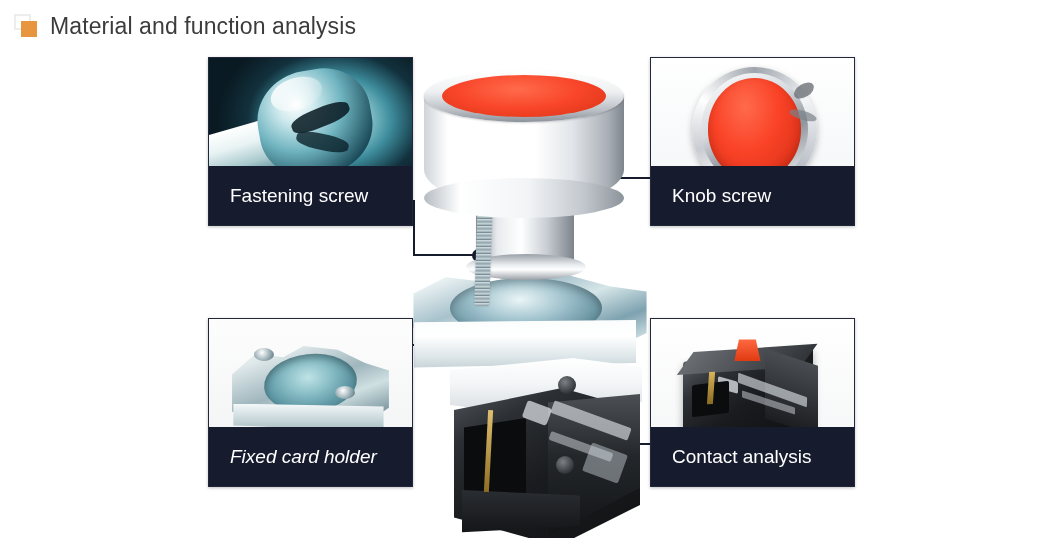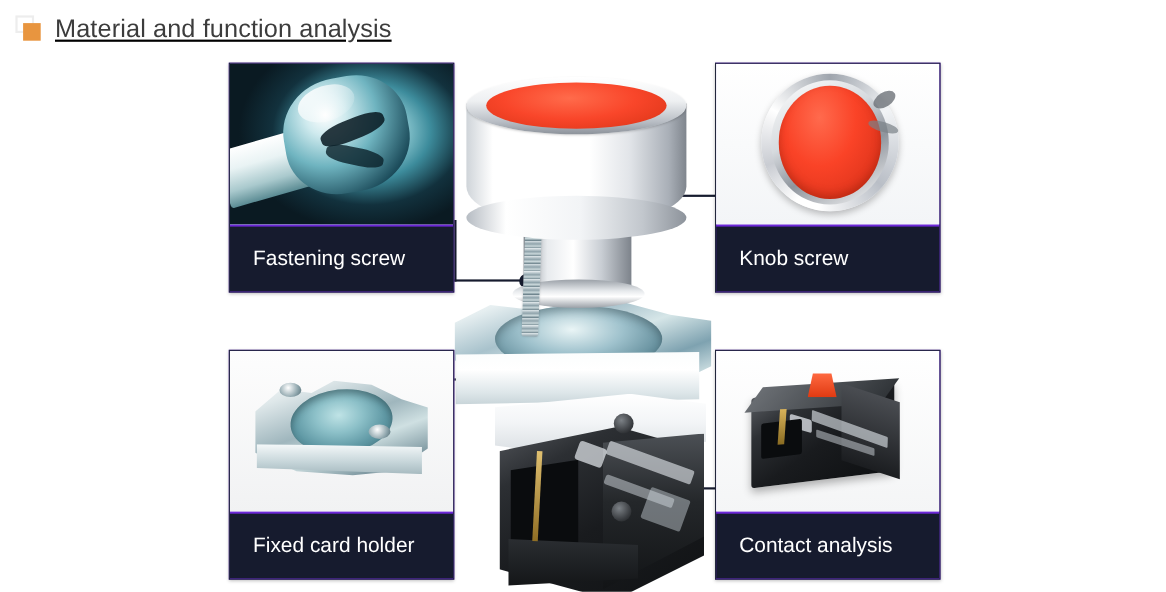--- a/index.html
+++ b/index.html
@@ -7,21 +7,21 @@
   body{
     font-family:"Liberation Sans", sans-serif;
     background:#ffffff;
     position:relative;
     overflow:hidden;
   }
 
   
   .header{
     position:absolute; left:0; top:0; width:1060px; height:52px;
-    display:flex; align-items:center;text-decoration:underline;
+    display:flex; align-items:center;
   }
   .hdr-icon{
     position:relative; width:26px; height:24px; margin-left:14px; margin-right:10px;
     flex:0 0 auto;
   }
   .hdr-icon .sq-back{
     position:absolute; left:0; top:0; width:17px; height:16px;
     border:2px solid #ededed; background:#ffffff;
   }
   .hdr-icon .sq-front{
@@ -39,43 +39,43 @@
   
   .wire{ position:absolute; background:#161b2e; }
   .dot{
     position:absolute; width:13px; height:13px; border-radius:50%;
     background:#161b2e;
   }
 
   
   .panel{
     position:absolute;
-    width:205px; height:209px;
+    width:205px; height:169px;
     border:1.5px solid #22273c;
-    background:#6d28d9;
+    background:#000000;
     overflow:hidden;
     box-shadow:0 1px 3px rgba(0,0,0,.25);
   }
   .panel .photo{
     position:absolute; left:0; top:0; width:100%; height:146px;
     overflow:hidden; background:#f2f4f5;
   }
   .panel .cap{
     position:absolute; left:0; bottom:0; width:100%; height:59px;
     background:#161b2e;
     display:flex; align-items:center;
   }
   .panel .cap span{
     color:#ffffff; font-size:19px; padding-left:21px; white-space:nowrap;
     line-height:1;
   }
 
   .p-tl{ left:208px; top:57px; }
   .p-tr{ left:650px; top:57px; }
-  .p-bl{ left:208px; top:318px; }
+  .p-bl{ left:208px; top:318px;font-style:italic; }
   .p-br{ left:650px; top:318px; }
 
   
 
   
   .art-screw{ position:absolute; inset:0;
     background:
       radial-gradient(ellipse 58% 62% at 62% 42%, #dff2f4 0%, #9fd6dd 22%, #3d8c9c 48%, #12313d 74%, #0a1a22 100%),
       linear-gradient(128deg, #0d2a34 0%, #2e7f8f 30%, #8fd2da 52%, #25626f 74%, #07161d 100%);
   }

